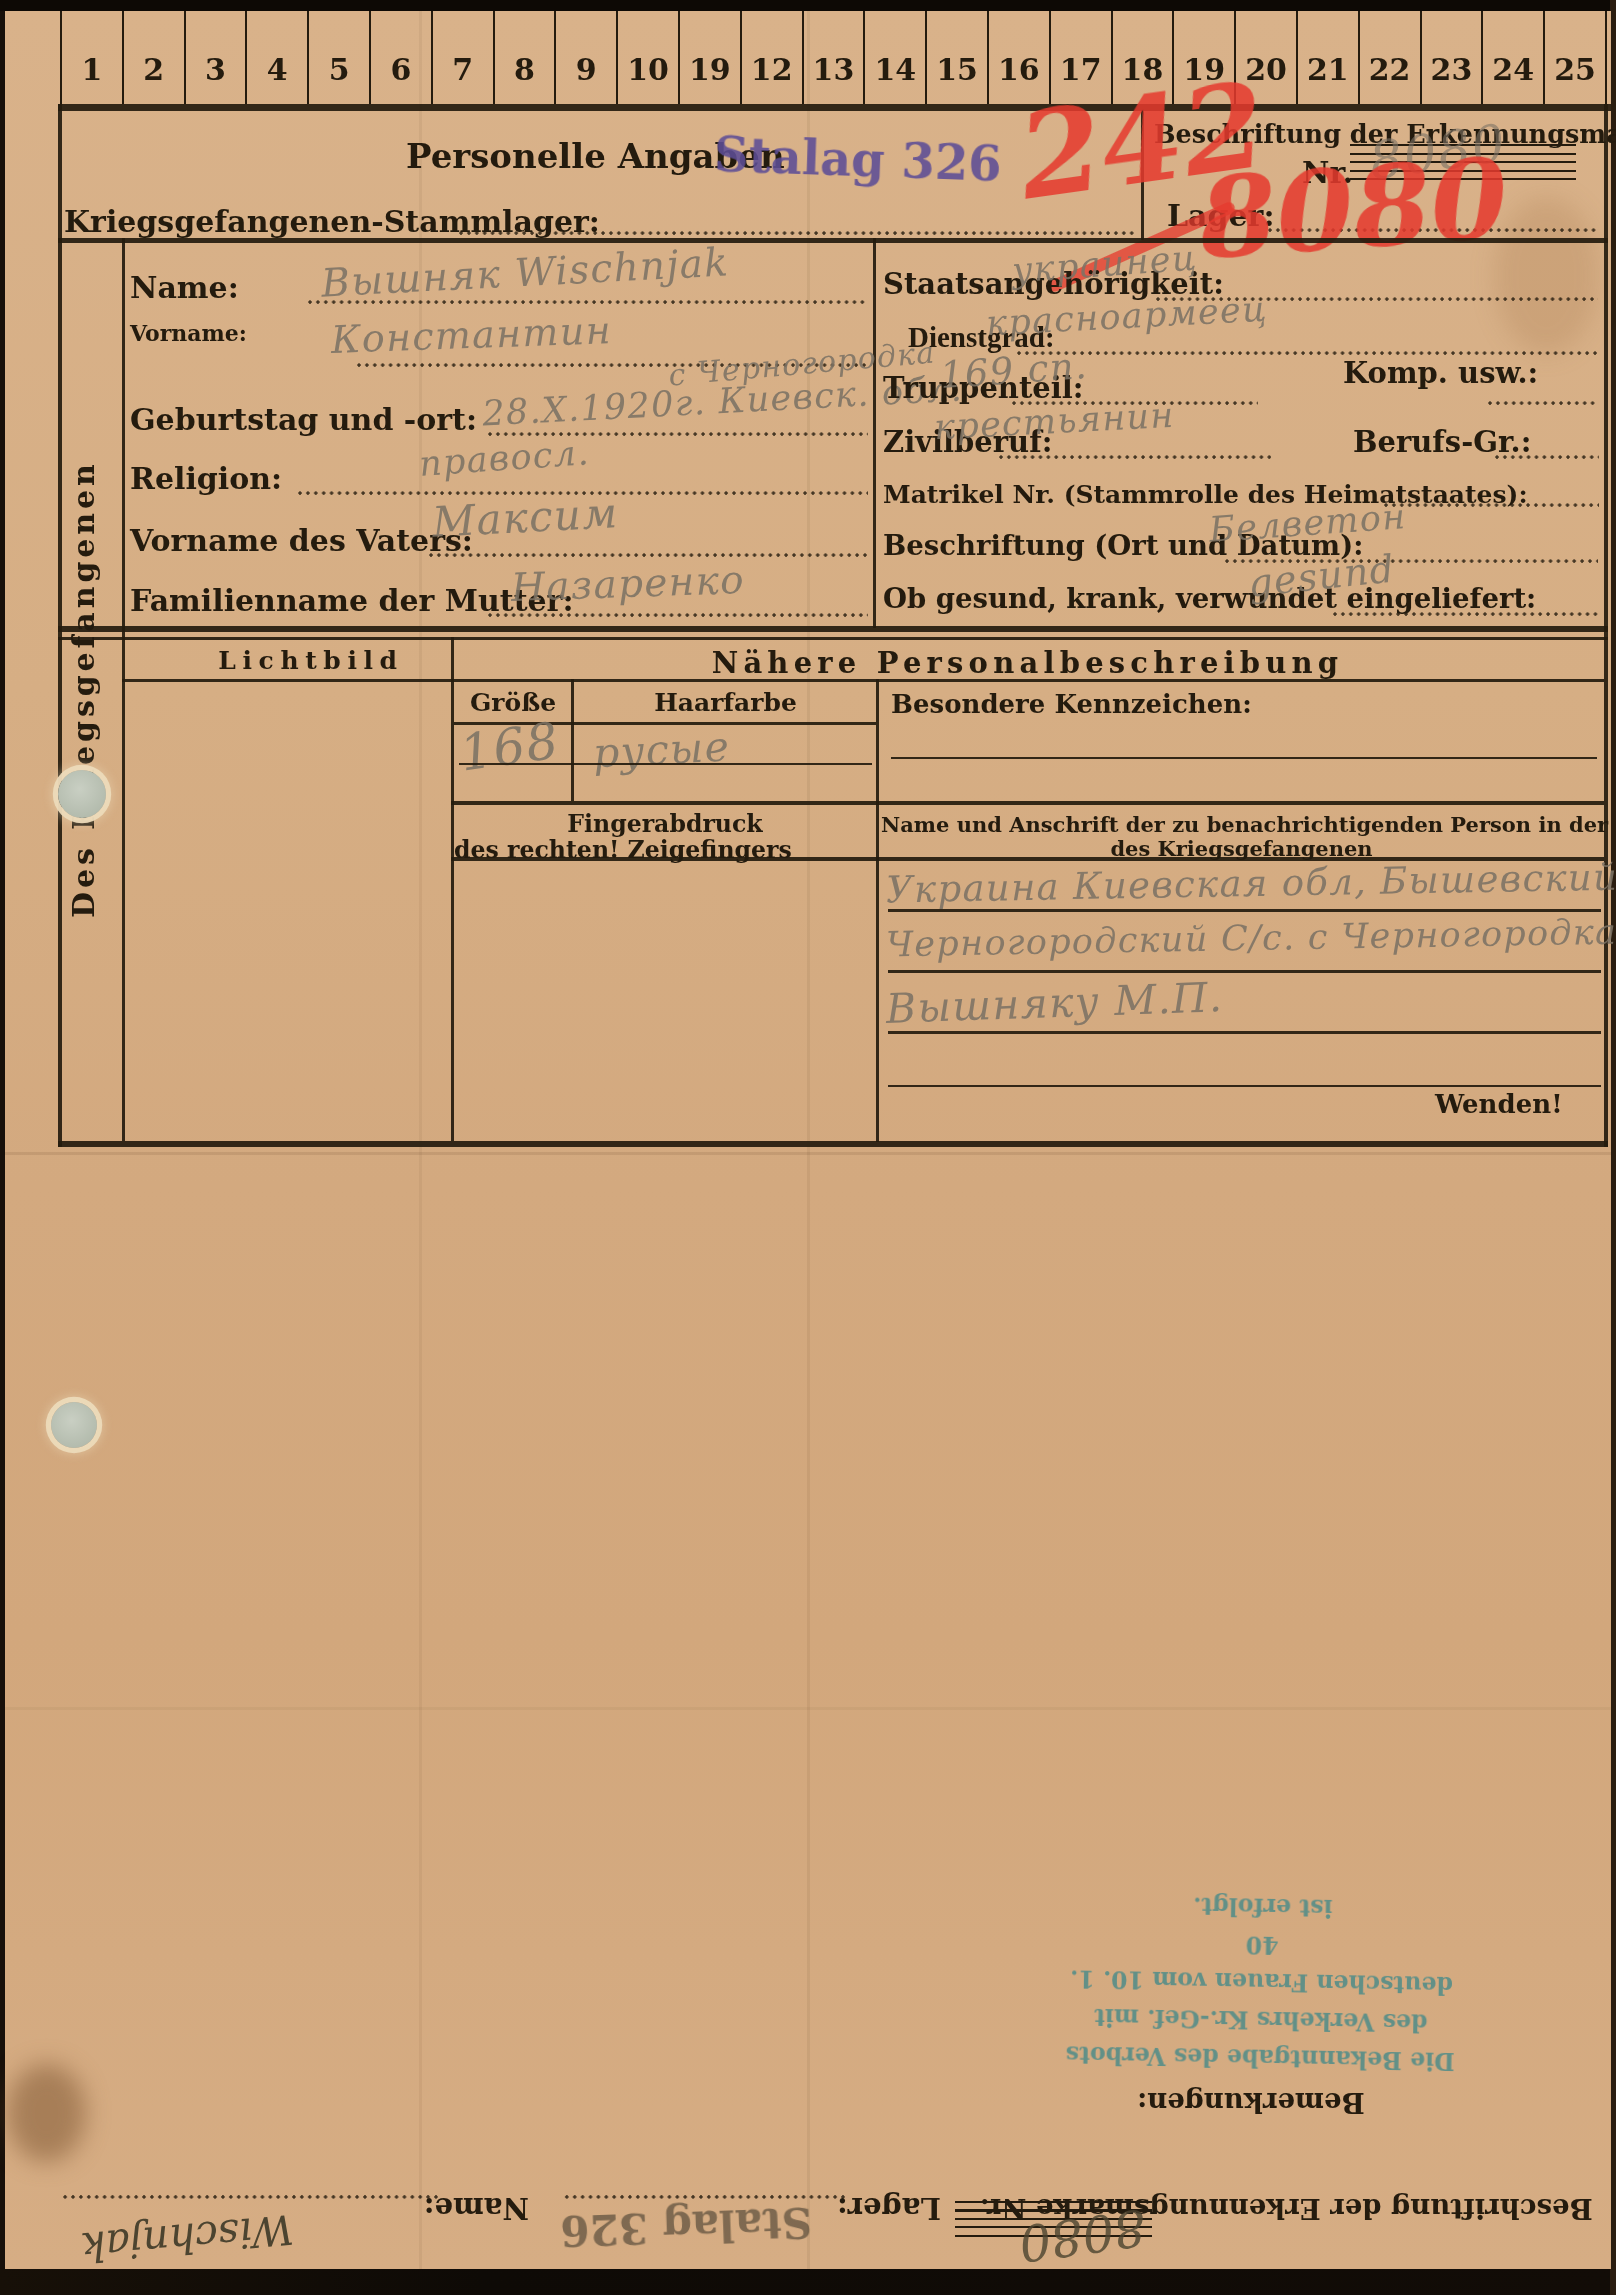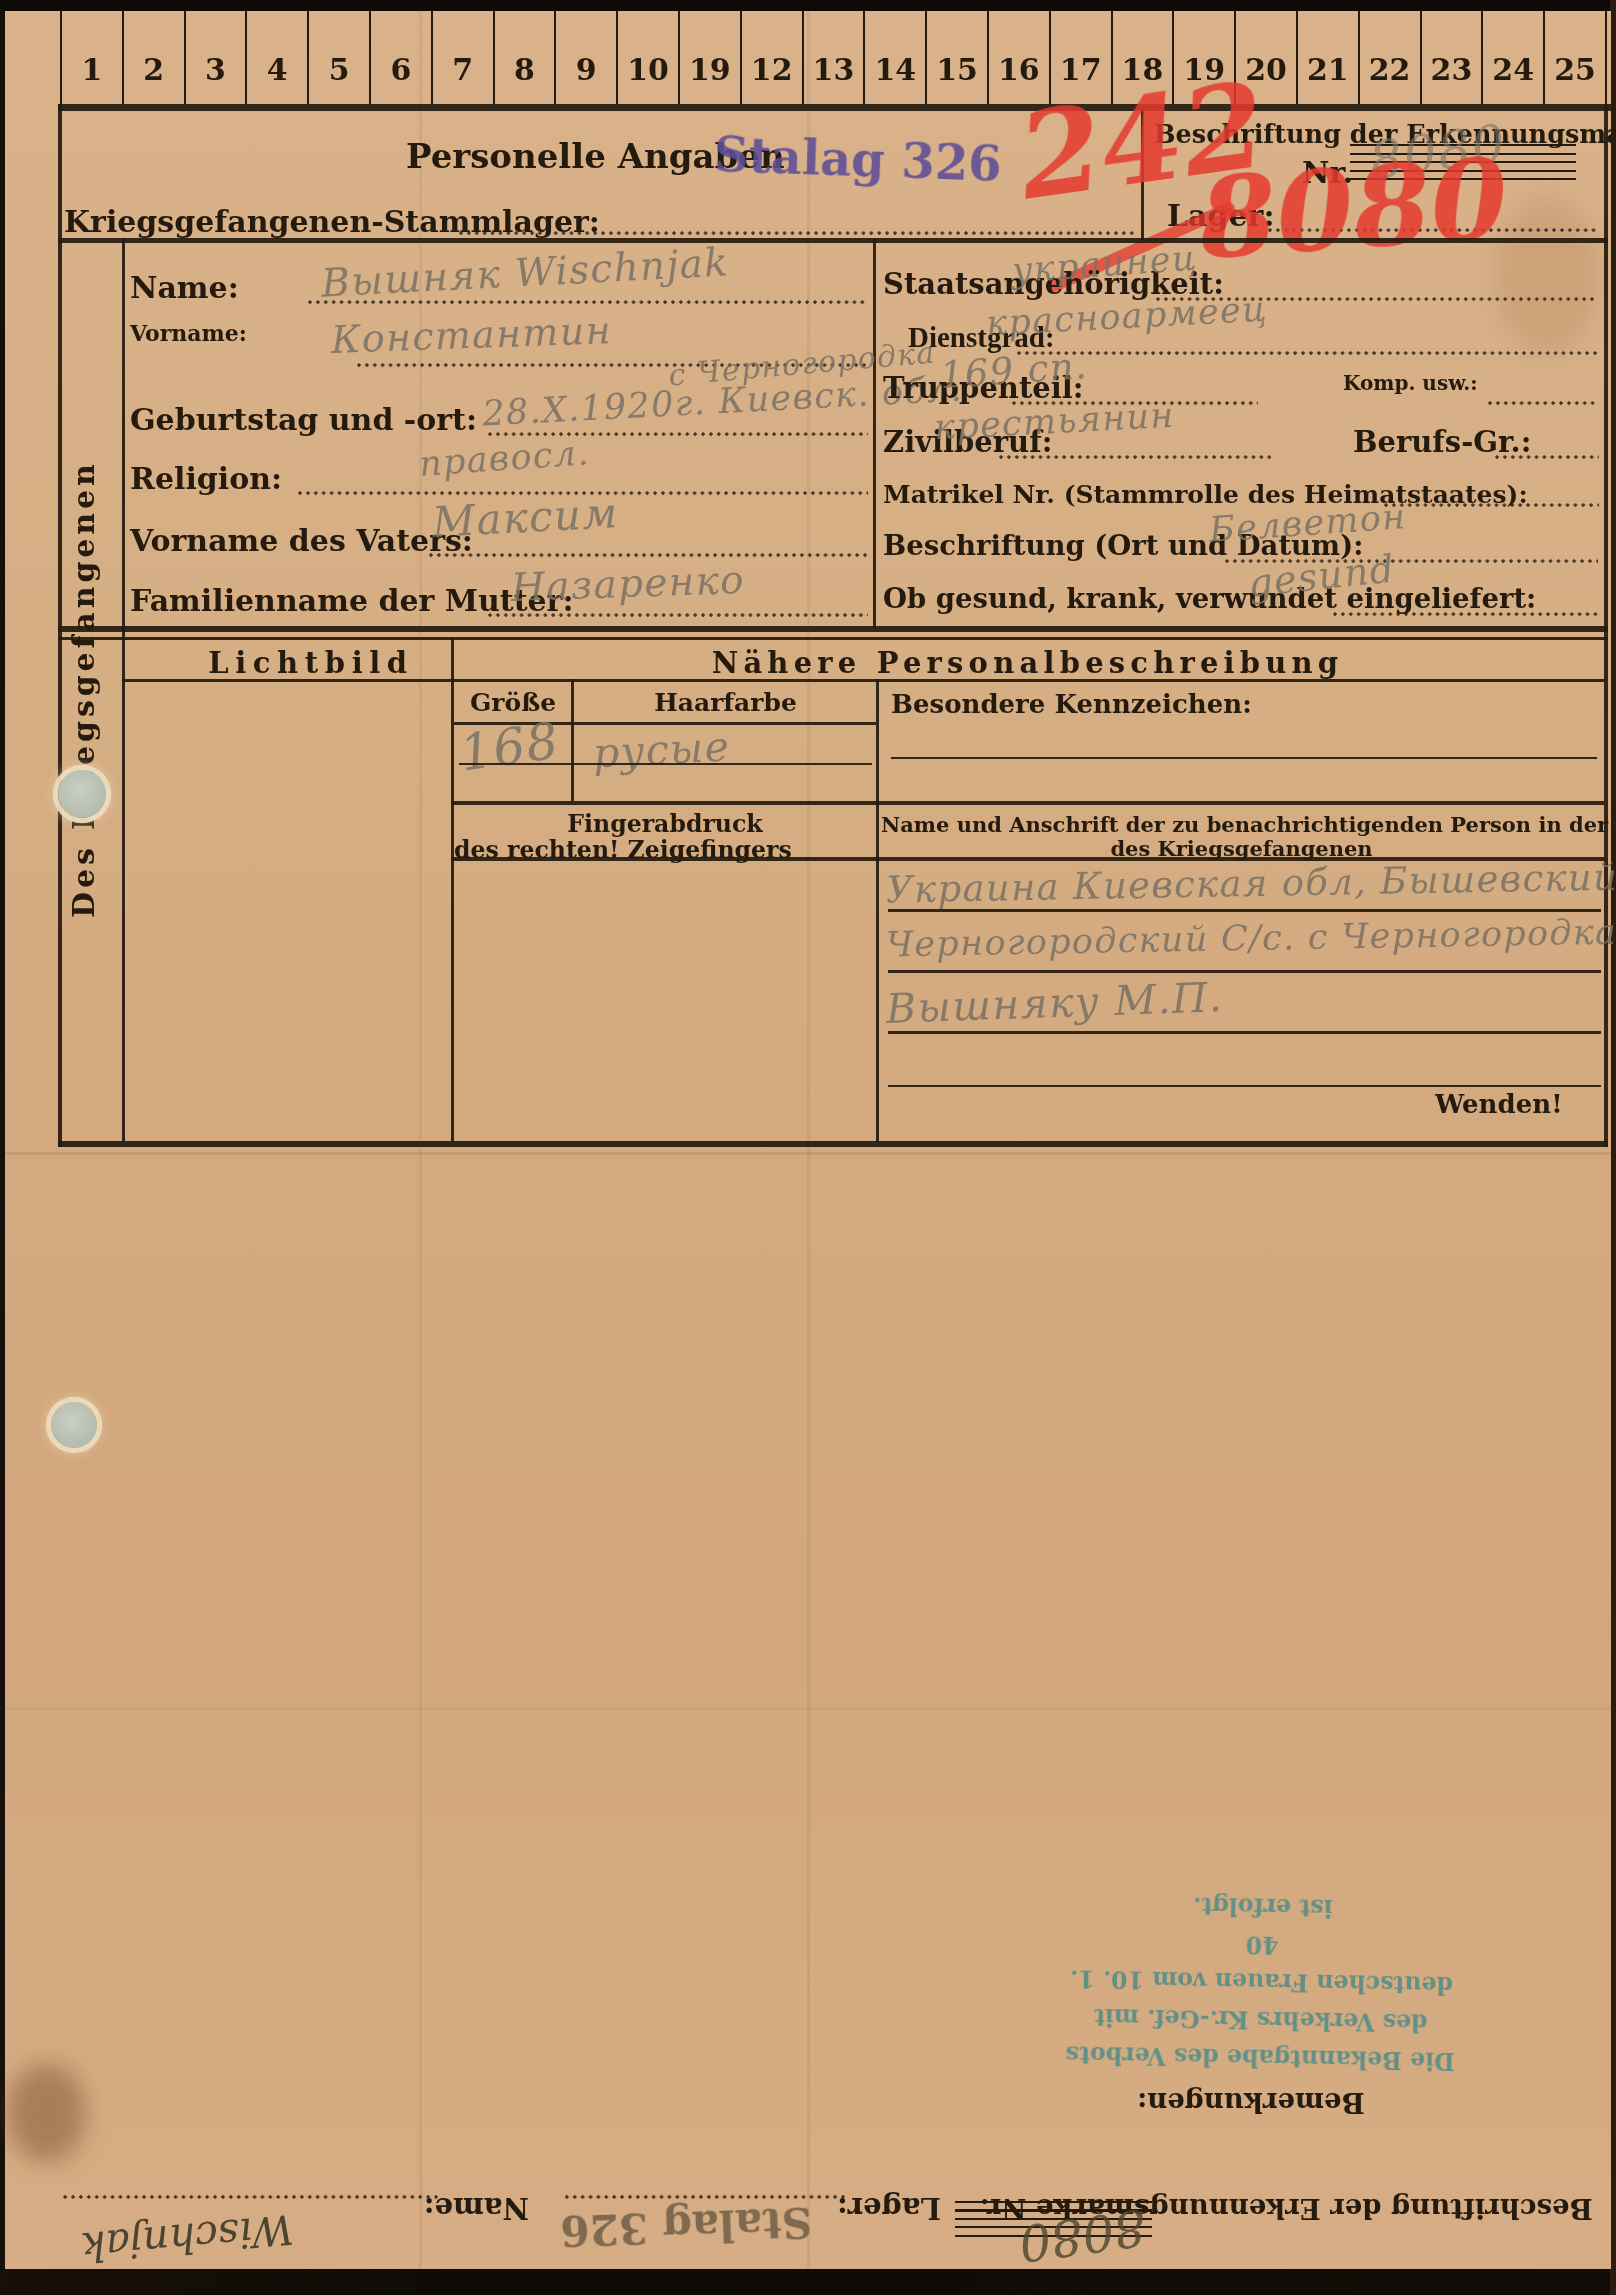--- a/index.html
+++ b/index.html
@@ -136,21 +136,21 @@
   <div class="abs dots" style="left:1156px;top:297px;width:442px;"></div>
   <div class="abs hand" style="left:1012px;top:244px;font-size:35px;transform:rotate(-4deg);">украинец</div>
 
   <div class="abs lbl" style="left:908px;top:321px;font-size:29px;font-family:Liberation Serif, serif;">Dienstgrad:</div>
   <div class="abs dots" style="left:1017px;top:351px;width:582px;"></div>
   <div class="abs hand" style="left:986px;top:296px;font-size:35px;transform:rotate(-3deg);">красноармеец</div>
 
   <div class="abs lbl" style="left:883px;top:371px;font-size:29px;">Truppenteil:</div>
   <div class="abs dots" style="left:1012px;top:401px;width:246px;"></div>
   <div class="abs hand" style="left:940px;top:349px;font-size:37px;transform:rotate(-4deg);">169 сп.</div>
-  <div class="abs lbl" style="left:1343px;top:371px;font-size:20px;">Komp. usw.:</div>
+  <div class="abs lbl" style="left:1343px;top:356px;font-size:29px;">Komp. usw.:</div>
   <div class="abs dots" style="left:1488px;top:401px;width:110px;"></div>
 
   <div class="abs lbl" style="left:883px;top:425px;font-size:29px;">Zivilberuf:</div>
   <div class="abs dots" style="left:999px;top:455px;width:272px;"></div>
   <div class="abs hand" style="left:934px;top:401px;font-size:35px;transform:rotate(-3deg);">крестьянин</div>
   <div class="abs lbl" style="left:1353px;top:425px;font-size:29px;">Berufs-Gr.:</div>
   <div class="abs dots" style="left:1495px;top:455px;width:104px;"></div>
 
   <div class="abs lbl" style="left:883px;top:480px;font-size:25px;">Matrikel Nr. (Stammrolle des Heimatstaates):</div>
   <div class="abs dots" style="left:1384px;top:503px;width:215px;"></div>
@@ -159,21 +159,21 @@
   <div class="abs dots" style="left:1225px;top:559px;width:373px;"></div>
   <div class="abs hand" style="left:1209px;top:503px;font-size:35px;transform:rotate(-4deg);">Белветон</div>
 
   <div class="abs lbl" style="left:883px;top:582px;font-size:27.5px;">Ob gesund, krank, verwundet eingeliefert:</div>
   <div class="abs dots" style="left:1333px;top:612px;width:265px;"></div>
   <div class="abs hand" style="left:1248px;top:554px;font-size:38px;transform:rotate(-6deg);">gesund</div>
 
   <div class="abs hline" style="left:58px;top:626px;width:1550px;height:5.9px;"></div>
   <div class="abs hline" style="left:58px;top:637px;width:1550px;height:3.3px;"></div>
 
-  <div class="abs lbl ctr" style="left:122px;top:646px;width:378px;font-size:29px;letter-spacing:6.6px;">Lichtbild</div>
+  <div class="abs lbl ctr" style="left:122px;top:646px;width:378px;font-size:25px;letter-spacing:6.6px;">Lichtbild</div>
   <div class="abs lbl ctr" style="left:451px;top:646px;width:1153px;font-size:29px;letter-spacing:5.2px;">Nähere Personalbeschreibung</div>
   <div class="abs hline" style="left:122px;top:679px;width:1482px;height:3.3px;"></div>
   <div class="abs vline" style="left:451px;top:637px;width:3.3px;height:504px;"></div>
   <div class="abs vline" style="left:876px;top:679px;width:3.3px;height:463px;"></div>
 
   <div class="abs lbl ctr" style="left:454px;top:688px;width:118px;font-size:25px;">Größe</div>
   <div class="abs lbl ctr" style="left:575px;top:688px;width:301px;font-size:25px;">Haarfarbe</div>
   <div class="abs vline" style="left:571px;top:679px;width:2.6px;height:122px;"></div>
   <div class="abs hline" style="left:454px;top:722px;width:422px;height:3.3px;"></div>
   <div class="abs hand" style="left:460px;top:718px;font-size:50px;transform:rotate(-8deg);">168</div>

